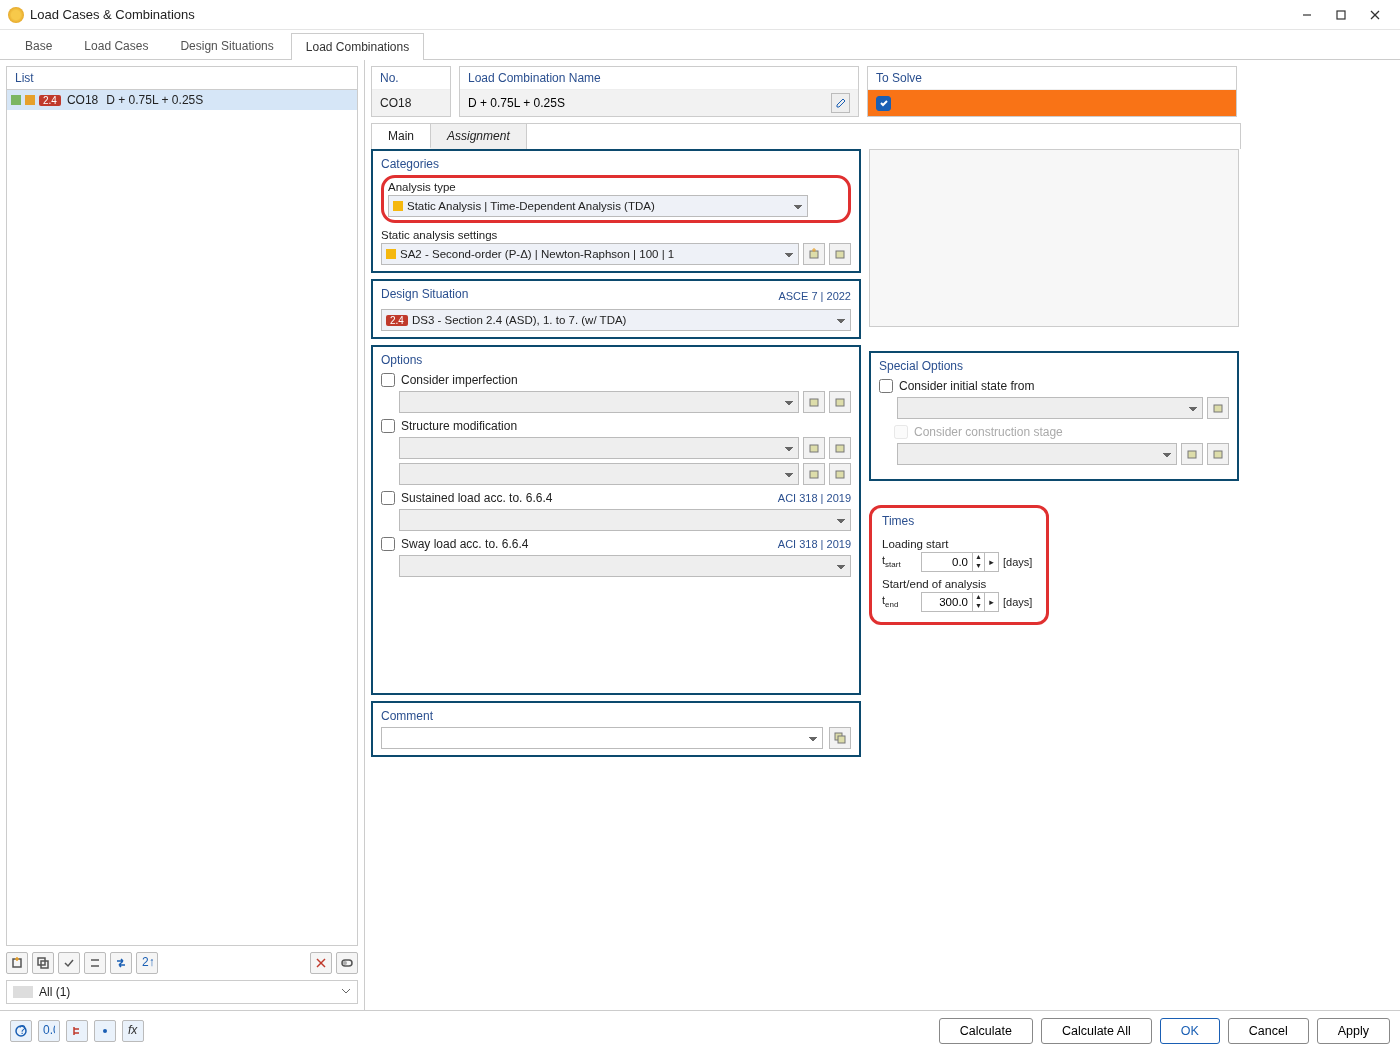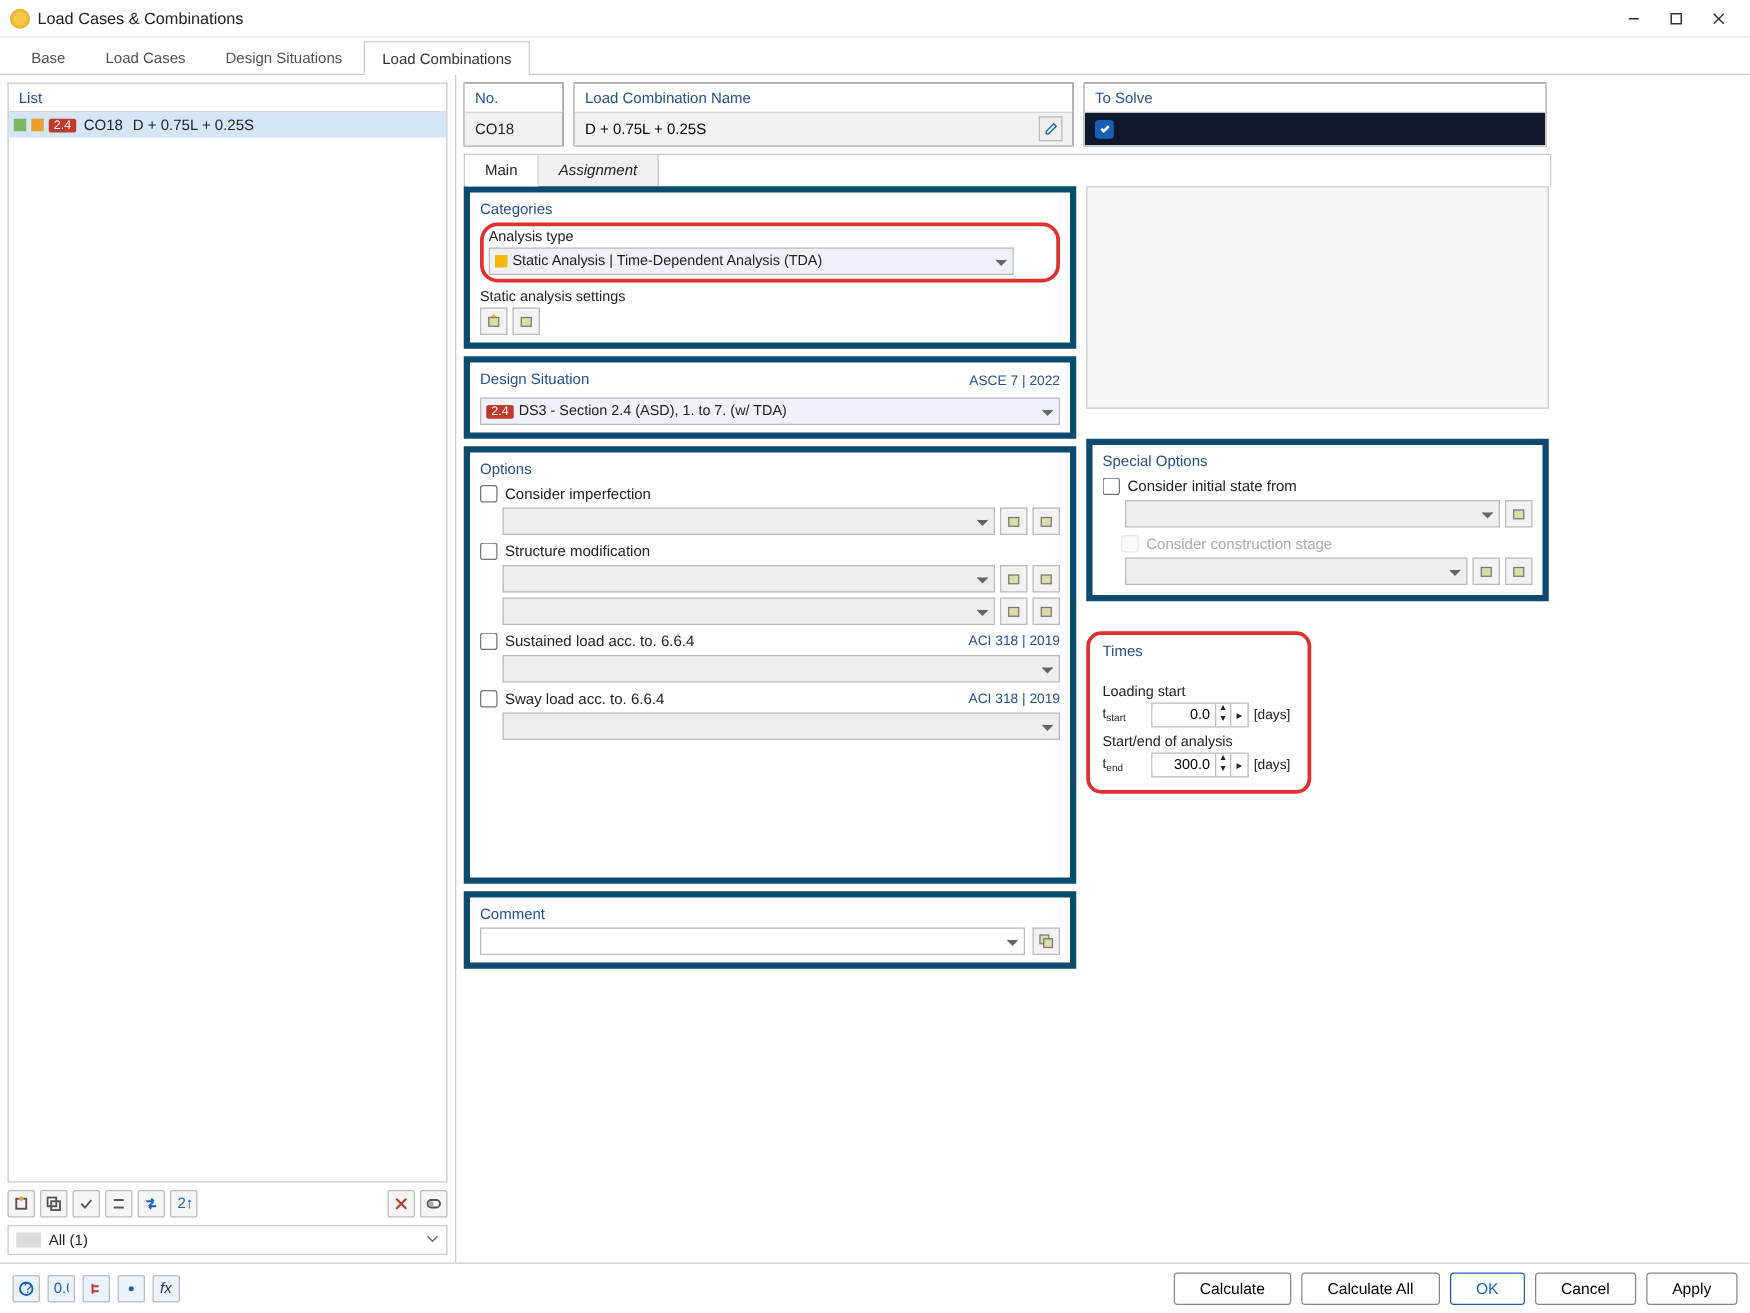--- a/index.html
+++ b/index.html
@@ -35,41 +35,41 @@
 .left-toolbar { display:flex; align-items:center; gap:4px; margin-top:6px; }
 .tbtn { width:22px; height:22px; border:1px solid #bbb; background:#f5f5f5; display:flex; align-items:center; justify-content:center; cursor:pointer; border-radius:2px;}
 .tbtn.red svg { stroke:#c0392b; }
 .tbtn svg { width:12px; height:12px; stroke:#555; stroke-width:1.5; fill:none; }
 
 .left-filter { display:flex; align-items:center; gap:6px; margin-top:6px; border:1px solid #ccc; height:24px; padding:0 6px; }
 .left-filter .filter-sq { width:20px; height:12px; background:#ddd; }
 
 
 .toprow { display:flex; gap:8px; margin-bottom:6px; }
-.field-col { display:flex; flex-direction:column; border:1px solid #ccc; background:#0f172a; }
+.field-col { display:flex; flex-direction:column; border:1px solid #ccc; background:#f97316; }
 .field-col .hdr { color:#2a4f8f; padding:4px 8px; background:#fff; border-bottom:1px solid #eee; }
 .field-col .val { padding:4px 8px; background:#f2f2f2; height:26px; display:flex; align-items:center; }
 .field-col .val input[type=text] { border:none; background:transparent; width:100%; }
 .edit-icon { width:20px; height:20px; border:1px solid #bbb; background:#eee; display:flex; align-items:center; justify-content:center; margin-left:4px; }
 .solve-cell { display:flex; align-items:center; justify-content:flex-start; padding:4px 8px; height:26px; }
 .chk { width:15px; height:15px; border:1px solid #1a5fb4; background:#1a5fb4; border-radius:3px; display:flex; align-items:center; justify-content:center; }
 .chk svg { width:10px; height:10px; stroke:#fff; stroke-width:2; fill:none; }
 
 
 .subtabs { display:flex; border:1px solid #ccc; border-bottom:none; height:26px; width: 870px; }
 .subtab { padding:5px 16px; border-right:1px solid #ccc; cursor:pointer; }
 .subtab.active { background:#fff; border-bottom:2px solid #fff; position:relative; z-index:2;text-align:right;}
 .subtab:not(.active){ background:#f0f0f0;font-style:italic; }
 
 
 .form-grid { display:flex; gap:8px; }
 .form-left { width: 490px; display:flex; flex-direction:column; gap:6px;}
 .form-right { width: 370px; display:flex; flex-direction:column; gap:24px;}
 
-.section { border:5px solid #0c4a6e; padding:6px 8px; background:#fff; }
+.section { border:2px solid #0c4a6e; padding:6px 8px; background:#fff; }
 .section .sec-title { color:#2a4f8f; margin-bottom:4px; }
 .lbl { font-size:11.5px; margin-bottom:2px; display:block; }
 
 .combo { display:flex; align-items:center; height:22px; border:1px solid #bbb; background:#eef1f7; padding:0 4px; position:relative; }
 .combo .drop { position:absolute; right:4px; top:5px; }
 .combo .drop svg { width:10px; height:10px; stroke:#666; fill:#666; }
 .combo .txt { flex:1; white-space:nowrap; overflow:hidden; text-overflow:ellipsis; font-size:11.5px; }
 .combo .sq-icon { width:10px; height:10px; background:#f5b80f; margin-right:4px; }
 
 .combo-row { display:flex; align-items:center; gap:4px; }
@@ -80,21 +80,21 @@
 
 
 .opt-row { display:flex; align-items:center; gap:6px; margin-top:6px; }
 .opt-row input[type=checkbox]{ width:14px; height:14px; }
 .opt-sub { display:flex; align-items:center; gap:4px; margin-top:4px; margin-left:18px; }
 .opt-sub .combo { flex:1; background:#eee; }
 .right-code { color:#2a4f8f; font-size:11px; margin-left:auto; }
 
 
 .times-box { border:3px solid #e03030; border-radius:12px; padding:6px 10px; }
-.times-box .sec-title { color:#2a4f8f; margin-bottom:20px; }
+.times-box .sec-title { color:#2a4f8f; margin-bottom:10px; }
 .time-row { display:flex; align-items:center; gap:4px; margin-bottom:4px; }
 .time-row .tlbl { width:35px; font-size:11px; }
 .spin { display:flex; align-items:center; border:1px solid #bbb; height:20px; background:#fff; }
 .spin input { width:50px; border:none; text-align:right; padding-right:4px; font-size:11.5px;}
 .spin .spinbtns { display:flex; flex-direction:column; }
 .spin .spinbtns span { width:12px; height:9px; border-left:1px solid #bbb; font-size:7px; line-height:8px; text-align:center; cursor:pointer;}
 .spin .goto { width:14px; text-align:center; border-left:1px solid #bbb; height:100%; line-height:18px; font-size:9px; cursor:pointer;}
 .unit { font-size:11px; }
 
 
@@ -265,20 +265,27 @@
               <span class="sq-icon"></span>
               <span class="txt">Static Analysis | Time-Dependent Analysis (TDA)</span>
               <span class="drop"><svg viewBox="0 0 10 10">
                     <path d="M1 3 L5 7 L9 3"></path>
                   </svg></span>
             </div>
           </div>
 
           <span class="lbl">Static analysis settings</span>
           <div class="combo-row">
+            <div class="combo" style="flex:1">
+              <span class="sq-icon"></span>
+              <span class="txt">SA2 - Second-order (P-Δ) | Newton-Raphson | 100 | 1</span>
+              <span class="drop"><svg viewBox="0 0 10 10">
+                    <path d="M1 3 L5 7 L9 3"></path>
+                  </svg></span>
+            </div>
             <span class="mini-btn">
                 <svg viewBox="0 0 12 12">
                   <rect x="2" y="3" width="8" height="7"></rect>
                   <path d="M6 0 L6 4 M4 2 L8 2" stroke="#e6a02c"></path>
                 </svg>
               </span>
             <span class="mini-btn">
                 <svg viewBox="0 0 12 12">
                   <rect x="2" y="3" width="8" height="7"></rect>
                 </svg>

